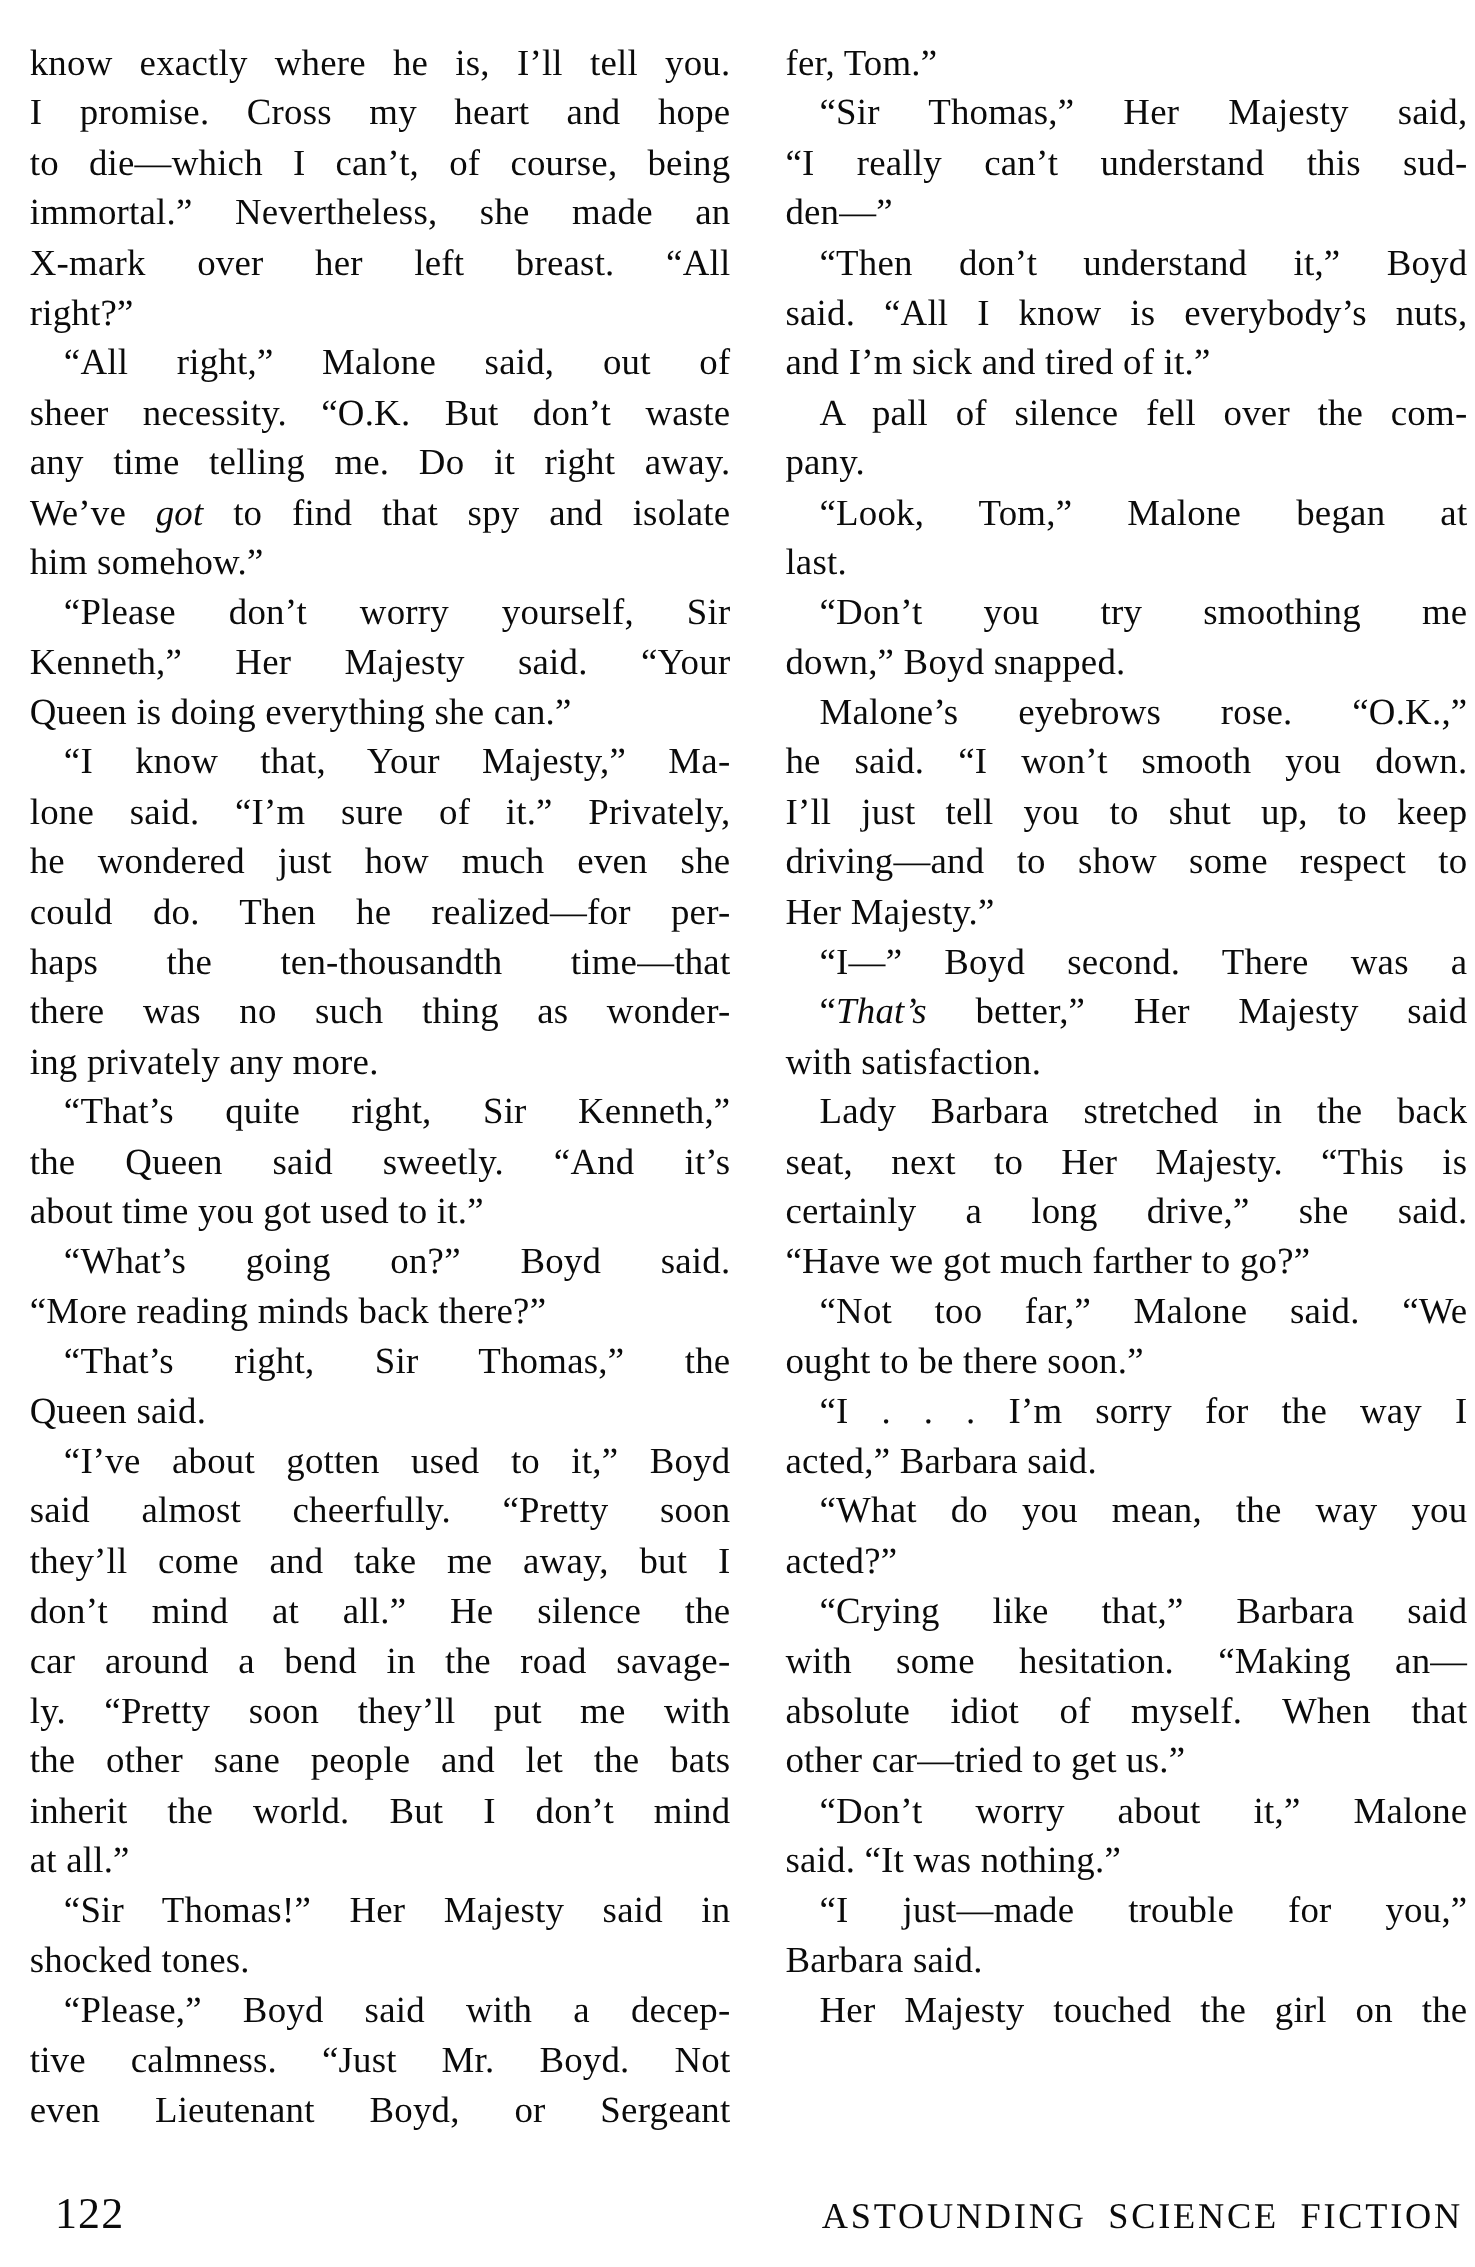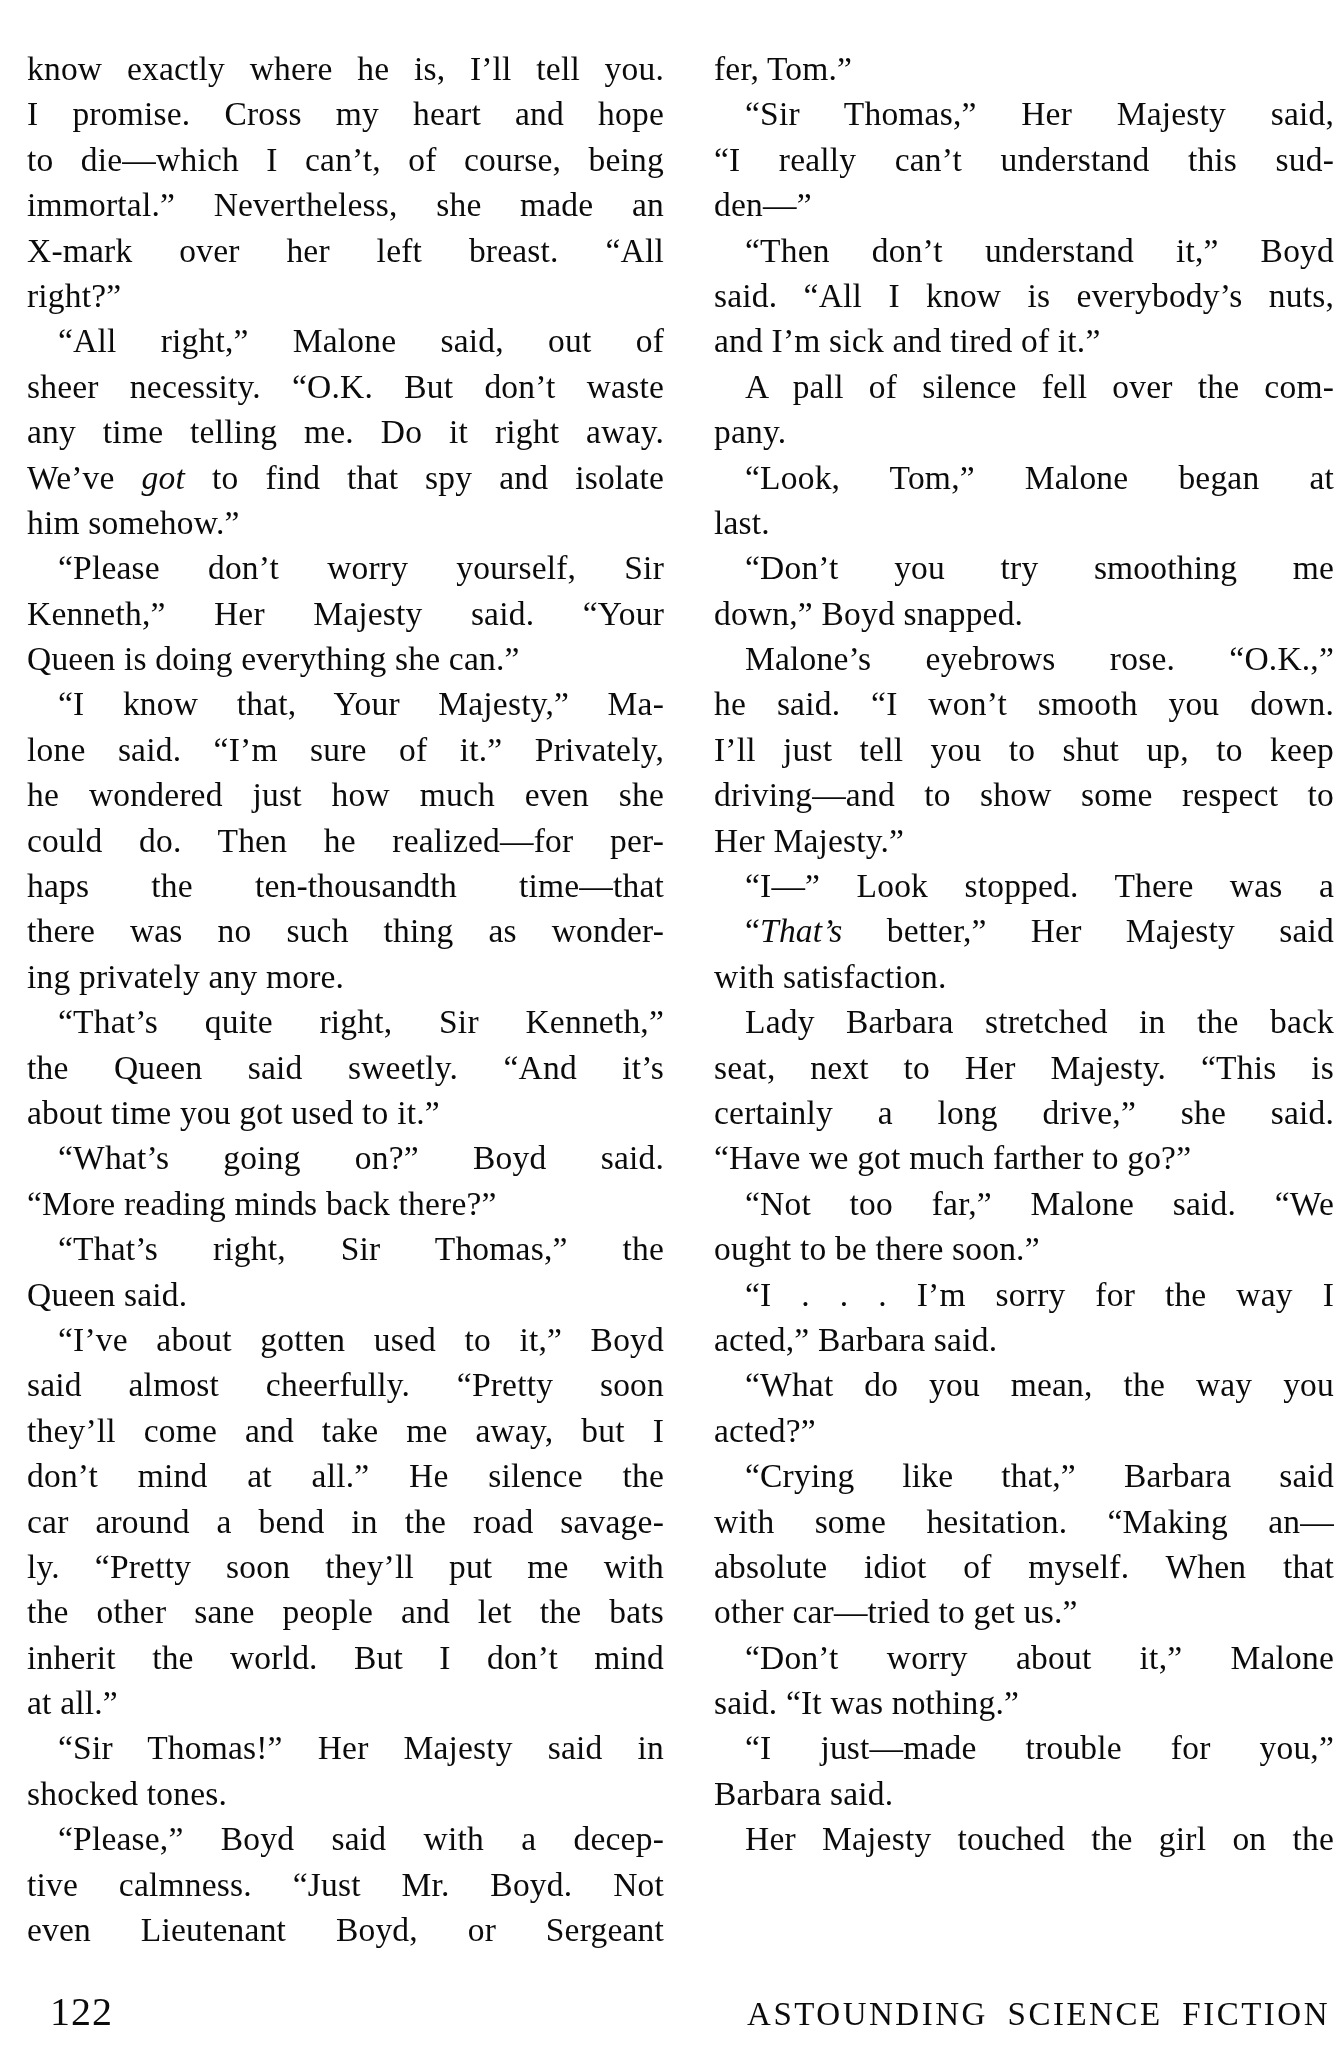--- a/index.html
+++ b/index.html
@@ -11,21 +11,21 @@
     position: relative;
     width: 1341px;
     height: 2061px;
     background: #ffffff;
     overflow: hidden;
     font-family: "Liberation Serif", "DejaVu Serif", serif;
     color: #0b0b0b;
   }
   .columns {
     position: absolute;
-    top: 46px;
+    top: 35px;
     left: 27px;
     display: flex;
     gap: 50px;
   }
   .column {
     font-size: 33.5px;
     line-height: 45.4px;
     letter-spacing: 0.2px;
   }
   .column.left  { width: 637px; }
@@ -125,21 +125,21 @@
         <div class="line end">pany.</div>
         <div class="line indent">“Look, Tom,” Malone began at</div>
         <div class="line end">last.</div>
         <div class="line indent">“Don’t you try smoothing me</div>
         <div class="line end">down,” Boyd snapped.</div>
         <div class="line indent">Malone’s eyebrows rose. “O.K.,”</div>
         <div class="line">he said. “I won’t smooth you down.</div>
         <div class="line">I’ll just tell you to shut up, to keep</div>
         <div class="line">driving—and to show some respect to</div>
         <div class="line end">Her Majesty.”</div>
-        <div class="line indent">“I—” Look stopped. There was a</div>
+        <div class="line indent">“I—” Boyd second. There was a</div>
         <div class="line indent">“<em>That’s</em> better,” Her Majesty said</div>
         <div class="line end">with satisfaction.</div>
         <div class="line indent">Lady Barbara stretched in the back</div>
         <div class="line">seat, next to Her Majesty. “This is</div>
         <div class="line">certainly a long drive,” she said.</div>
         <div class="line end">“Have we got much farther to go?”</div>
         <div class="line indent">“Not too far,” Malone said. “We</div>
         <div class="line end">ought to be there soon.”</div>
         <div class="line indent">“I . . . I’m sorry for the way I</div>
         <div class="line end">acted,” Barbara said.</div>

